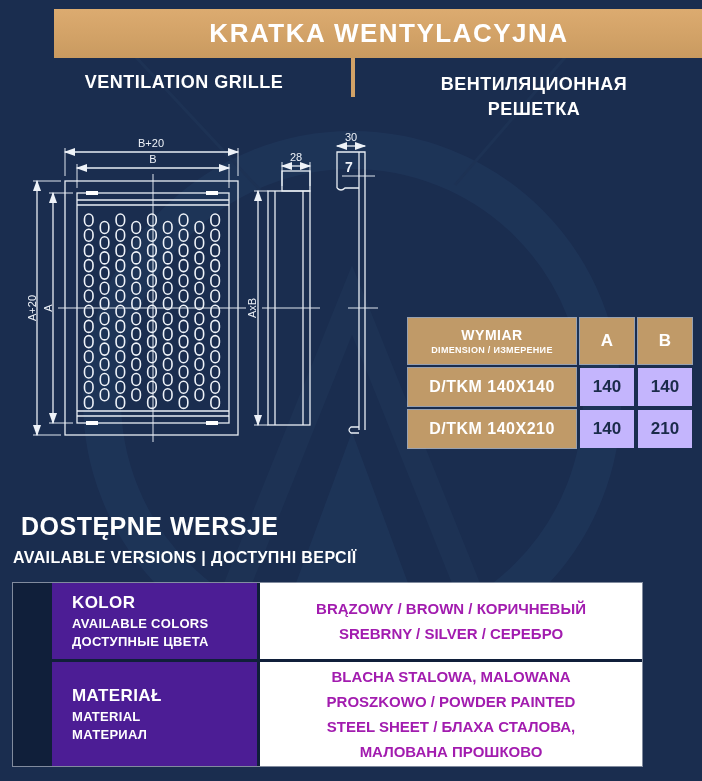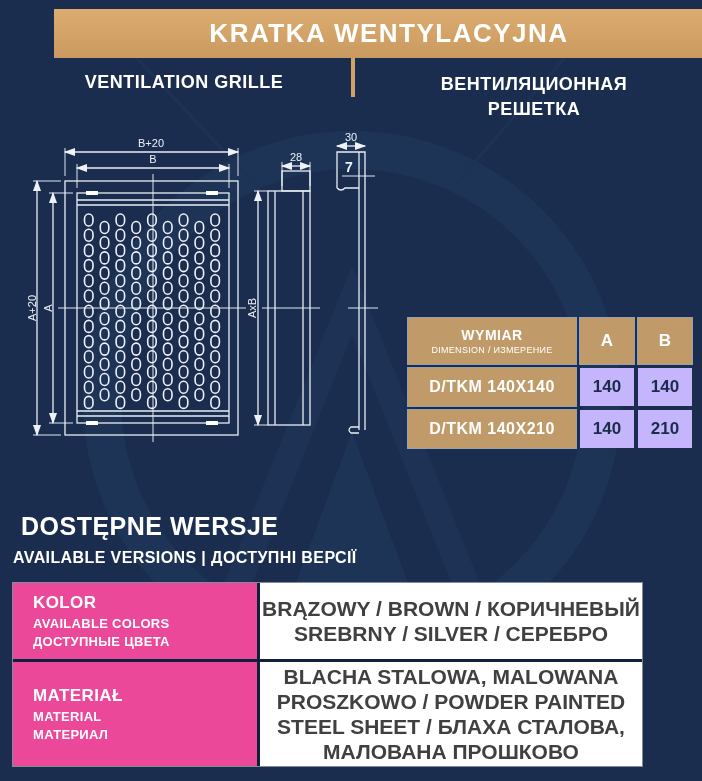--- a/index.html
+++ b/index.html
@@ -52,46 +52,46 @@
   }
   .dim-table .cell{
     display:flex;flex-direction:column;align-items:center;justify-content:center;
     text-align:center;
   }
   .cell.gold{background:#c09a68;color:#ffffff;box-shadow:0 0 0 1px rgba(255,255,255,.55);}
   .cell.white{background:#c4b5fd;color:#1b2b4a;}
   .dim-head{height:46px;}
   .dim-row{height:38px;}
   .dim-title{font-size:14px;font-weight:bold;letter-spacing:.5px;}
-  .dim-sub{font-size:9px;font-weight:normal;letter-spacing:.3px;margin-top:2px;}
+  .dim-sub{font-size:9px;font-weight:bold;letter-spacing:.3px;margin-top:2px;}
   .dim-col{font-size:17px;font-weight:bold;}
   .dim-model{font-size:16px;font-weight:bold;letter-spacing:.5px;}
   .dim-val{font-size:17px;font-weight:bold;}
 
   
   .versions-head{left:13px;top:504px;color:#ffffff;}
   .versions-head .t1{font-size:25px;font-weight:bold;letter-spacing:.5px;margin:8px;}
   .versions-head .t2{font-size:16px;font-weight:bold;letter-spacing:.4px;margin-top:5px;}
 
   
   .versions-table{
     left:13px;top:583px;width:629px;
     display:grid;grid-template-columns:244px 382px;gap:3px;
     background:#101f3a;outline:1px solid rgba(255,255,255,.45);
   }
   .v-label{
-    background:#ec4899;color:#ffffff;display:flex;flex-direction:column;
-    justify-content:center;padding-left:20px;box-sizing:border-box;
+    background:#4c1d95;color:#ffffff;display:flex;flex-direction:column;
+    justify-content:center;padding-left:20px;box-sizing:border-box;margin-left:39px;
   }
   .v-label .big{font-size:17px;font-weight:bold;letter-spacing:.4px;}
   .v-label .small{font-size:13px;font-weight:bold;letter-spacing:.3px;margin-top:3px;}
   .v-value{
-    background:#ffffff;color:#404040;display:flex;flex-direction:column;
+    background:#ffffff;color:#a21caf;display:flex;flex-direction:column;
     align-items:center;justify-content:center;text-align:center;
-    font-size:21px;font-weight:bold;line-height:25px;
+    font-size:15px;font-weight:bold;line-height:25px;
   }
   .r1{height:76px;}
   .r2{height:104px;}
 </style>
 </head>
 <body>
 
 <svg id="watermark" class="abs" viewBox="0 0 702 781" aria-hidden="true">
   <g opacity="0.55">
     <circle cx="352" cy="400" r="250" fill="none" stroke="#213a5f" stroke-width="38"></circle>

